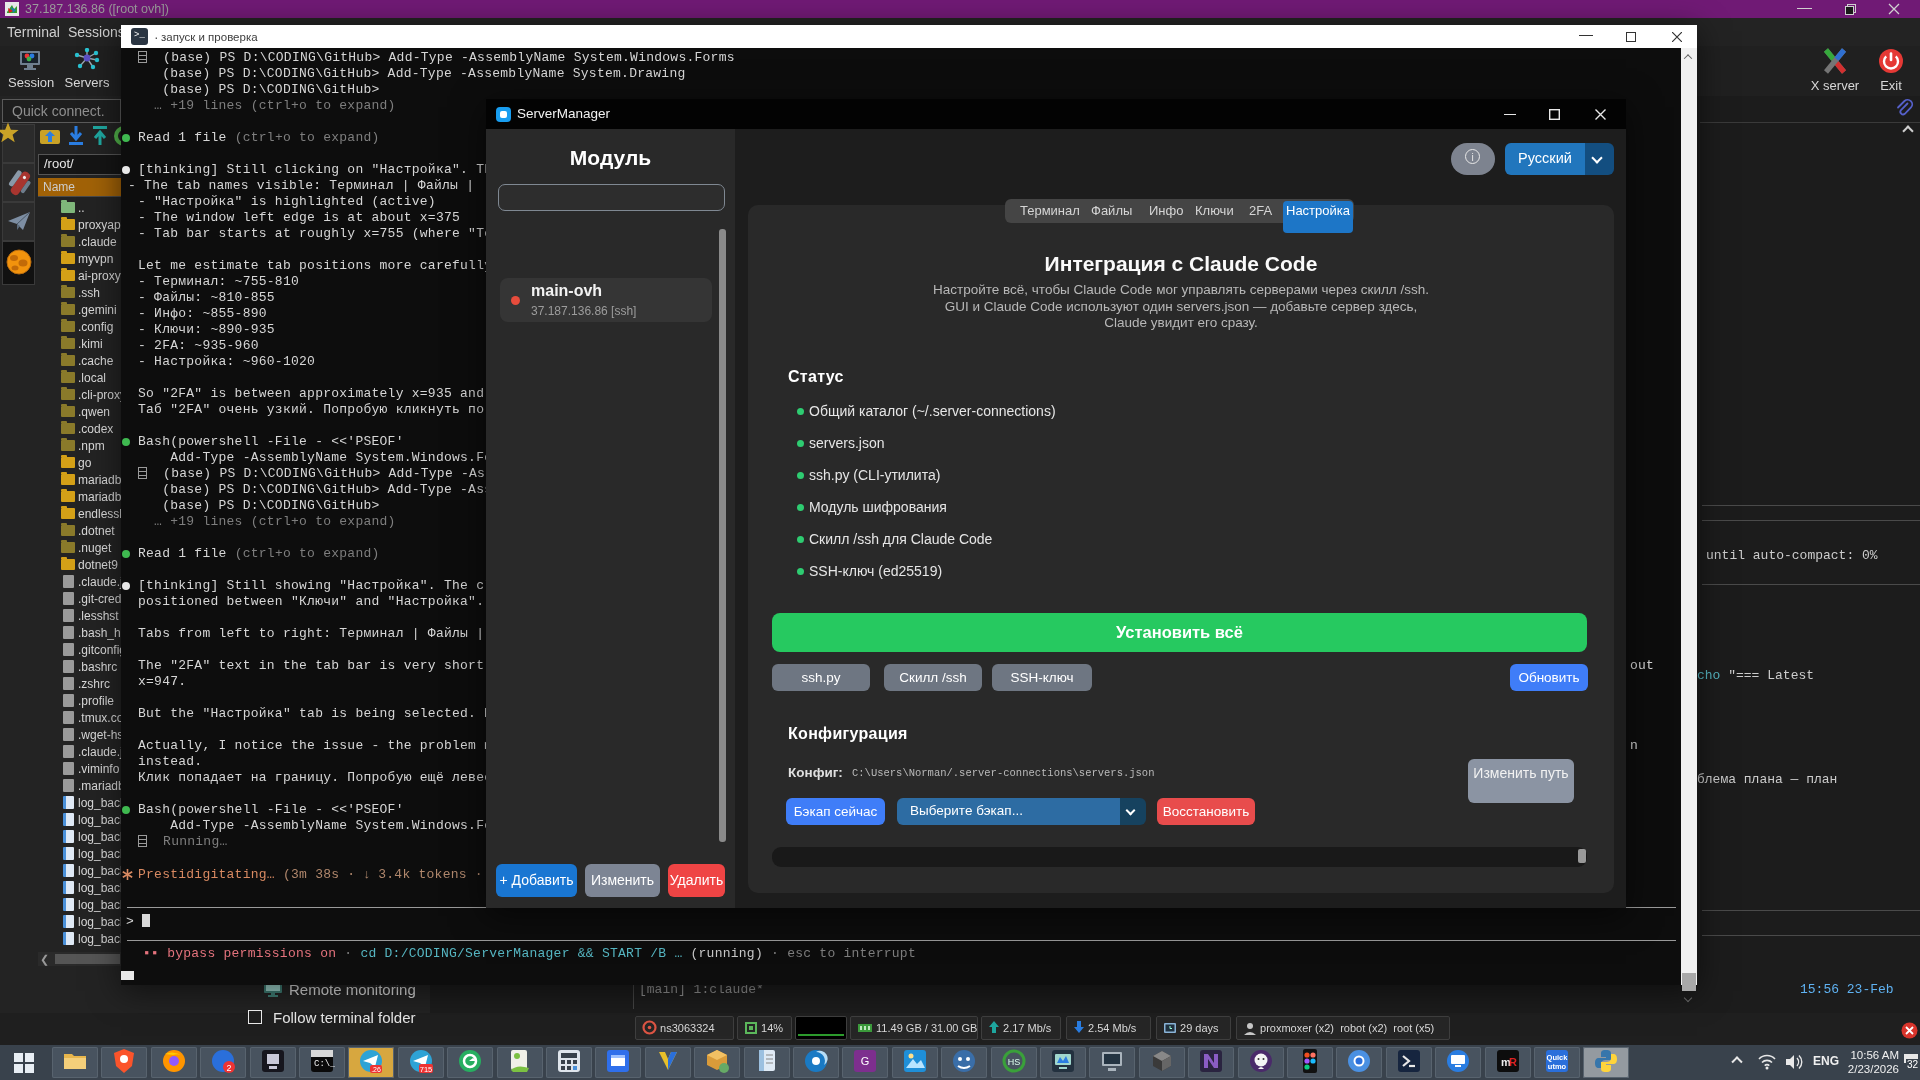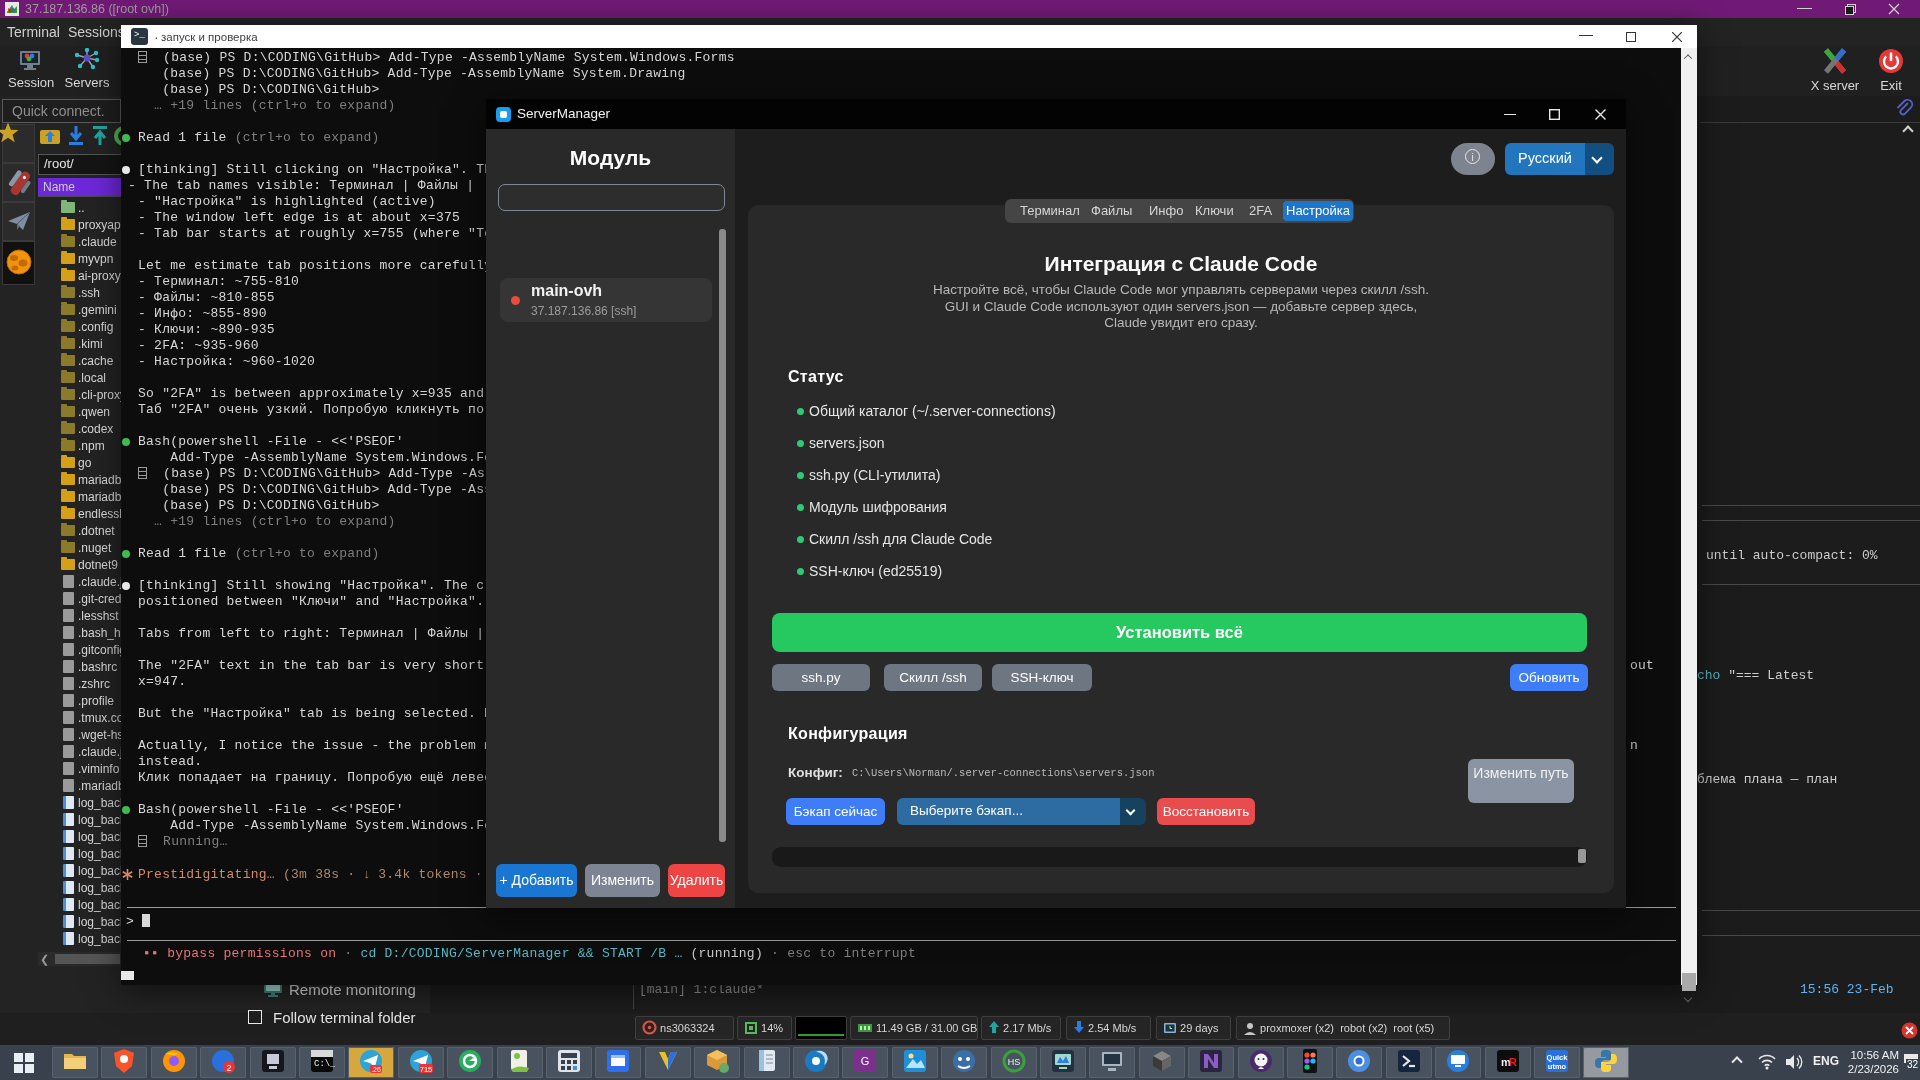--- a/index.html
+++ b/index.html
@@ -204,21 +204,21 @@
         <rect x="1" y="16" width="14" height="3" fill="#2a7de1"></rect>
       </svg>
     <svg class="abs" style="left:92px;top:30px" width="16" height="20">
         <path d="M8 19 L8 7 M3 12 L8 6 L13 12" stroke="#1fa7a0" stroke-width="3" fill="none"></path>
         <rect x="1" y="0" width="14" height="3" fill="#1fa7a0"></rect>
       </svg>
     <svg class="abs" style="left:113px;top:29px" width="22" height="22">
         <circle cx="11" cy="11" r="8" fill="none" stroke="#52b54b" stroke-width="4"></circle>
       </svg>
     <div class="abs" style="left:38px;top:58px;width:84px;height:21px;border:1px solid #555;background:#151515;color:#e8e8e8;font-size:13px;padding:1px 0 0 5px">/root/</div>
-    <div class="abs" style="left:38px;top:82px;width:84px;height:19px;background:#6d28d9;border-bottom:1px solid #4a4a4a;color:#cccccc;font-size:12px;padding:2px 0 14px 5px">Name</div>
+    <div class="abs" style="left:38px;top:82px;width:84px;height:19px;background:#a16207;border-bottom:1px solid #4a4a4a;color:#cccccc;font-size:12px;padding:2px 0 14px 5px">Name</div>
     <div id="flist">
     <div class="fl-row" style="top:104px">
           <span class="ic fo" style="background:#7fb77a"></span>
           <span class="nm">..</span>
         </div>
     <div class="fl-row" style="top:121px">
           <span class="ic fo" style="background:#d4a017"></span>
           <span class="nm">proxyapis</span>
         </div>
     <div class="fl-row" style="top:138px">
@@ -835,21 +835,21 @@
           <div style="width:8px;height:8px;border-right:2.2px solid #fff;border-bottom:2.2px solid #fff;transform:rotate(45deg)"></div>
         </div>
     </div>
     <div id="smpanel" class="abs" style="left:13px;top:76px;width:866px;height:688px;background:#292929;border-radius:10px"></div>
     <div id="smtabs" class="abs" style="left:270px;top:70px;width:349px;height:24px;background:#454545;border-radius:6px;color:#d5d5d5;font-size:13px">
       <span class="abs" style="left:15px;top:4px">Терминал</span>
       <span class="abs" style="left:86px;top:4px">Файлы</span>
       <span class="abs" style="left:144px;top:4px">Инфо</span>
       <span class="abs" style="left:190px;top:4px">Ключи</span>
       <span class="abs" style="left:244px;top:4px">2FA</span>
-      <span class="abs" style="left:278px;top:2px;width:70px;height:20px;background:#1d76c7;border-radius:4px;color:#fff;text-align:center;line-height:20px">Настройка</span>
+      <span class="abs" style="left:278px;top:2px;width:70px;height:32px;background:#1d76c7;border-radius:4px;color:#fff;text-align:center;line-height:20px">Настройка</span>
     </div>
     <div class="abs" style="left:13px;top:123px;width:866px;text-align:center;color:#fafafa;font-size:21px;font-weight:bold">Интеграция с Claude Code</div>
     <div class="abs" style="left:13px;top:153px;width:866px;text-align:center;color:#b8b8b8;font-size:13.5px;line-height:16.5px">Настройте всё, чтобы Claude Code мог управлять серверами через скилл /ssh.<br>GUI и Claude Code используют один servers.json — добавьте сервер здесь,<br>Claude увидит его сразу.</div>
     <div class="abs" style="left:53px;top:239px;color:#fff;font-size:16px;font-weight:bold;letter-spacing:.3px">Статус</div>
     <div class="li" style="left:74px;top:274px"><i></i>Общий каталог (~/.server-connections)</div>
     <div class="li" style="left:74px;top:306px"><i></i>servers.json</div>
     <div class="li" style="left:74px;top:338px"><i></i>ssh.py (CLI-утилита)</div>
     <div class="li" style="left:74px;top:370px"><i></i>Модуль шифрования</div>
     <div class="li" style="left:74px;top:402px"><i></i>Скилл /ssh для Claude Code</div>
     <div class="li" style="left:74px;top:434px"><i></i>SSH-ключ (ed25519)</div>

